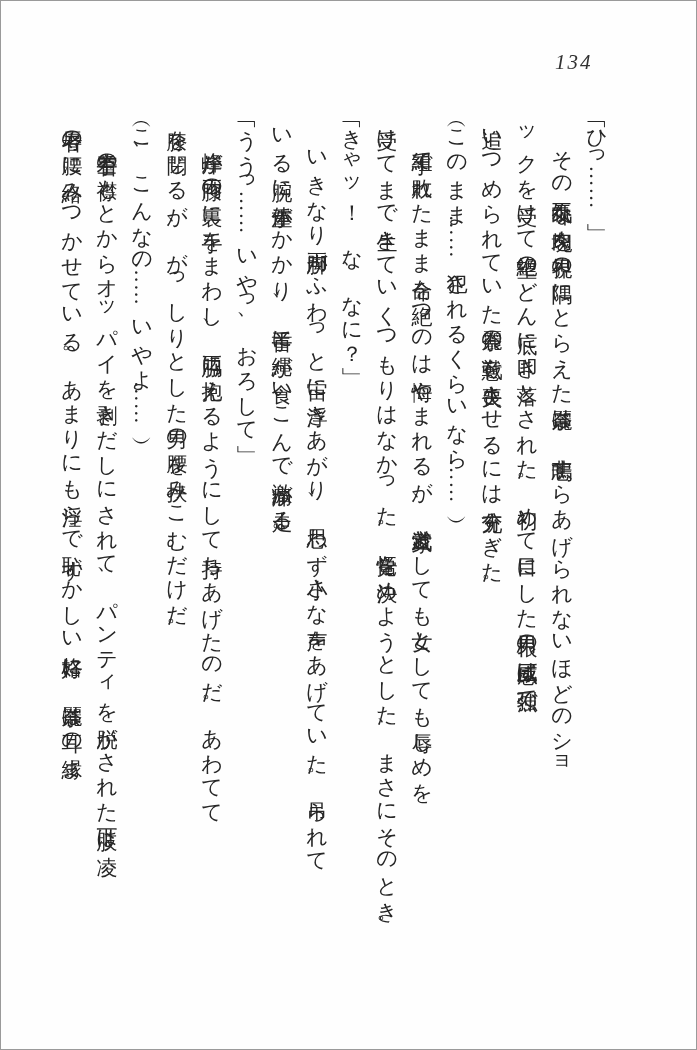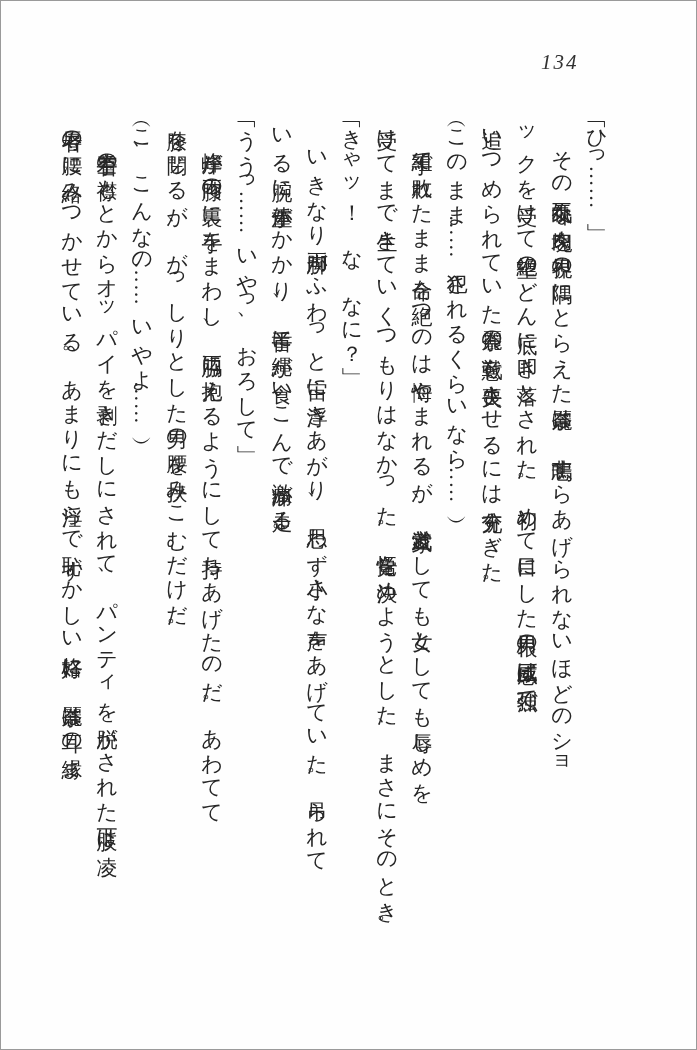--- a/index.html
+++ b/index.html
@@ -13,21 +13,21 @@
     height: 1048px;
     background: #fefefe;
     border: 1px solid #9a9a9a;
     box-sizing: content-box;
     overflow: hidden;
     font-family: "Liberation Serif", "DejaVu Serif", serif;
   }
   .page-number {
     position: absolute;
     top: 49px;
-    left: 540px;
+    left: 554px;
     font-family: "Liberation Serif", "DejaVu Serif", serif;
     font-style: italic;
     font-size: 21px;
     letter-spacing: 2px;
     color: #323232;
   }
   .text-block {
     position: absolute;
     top: 113px;
     left: 47px;

